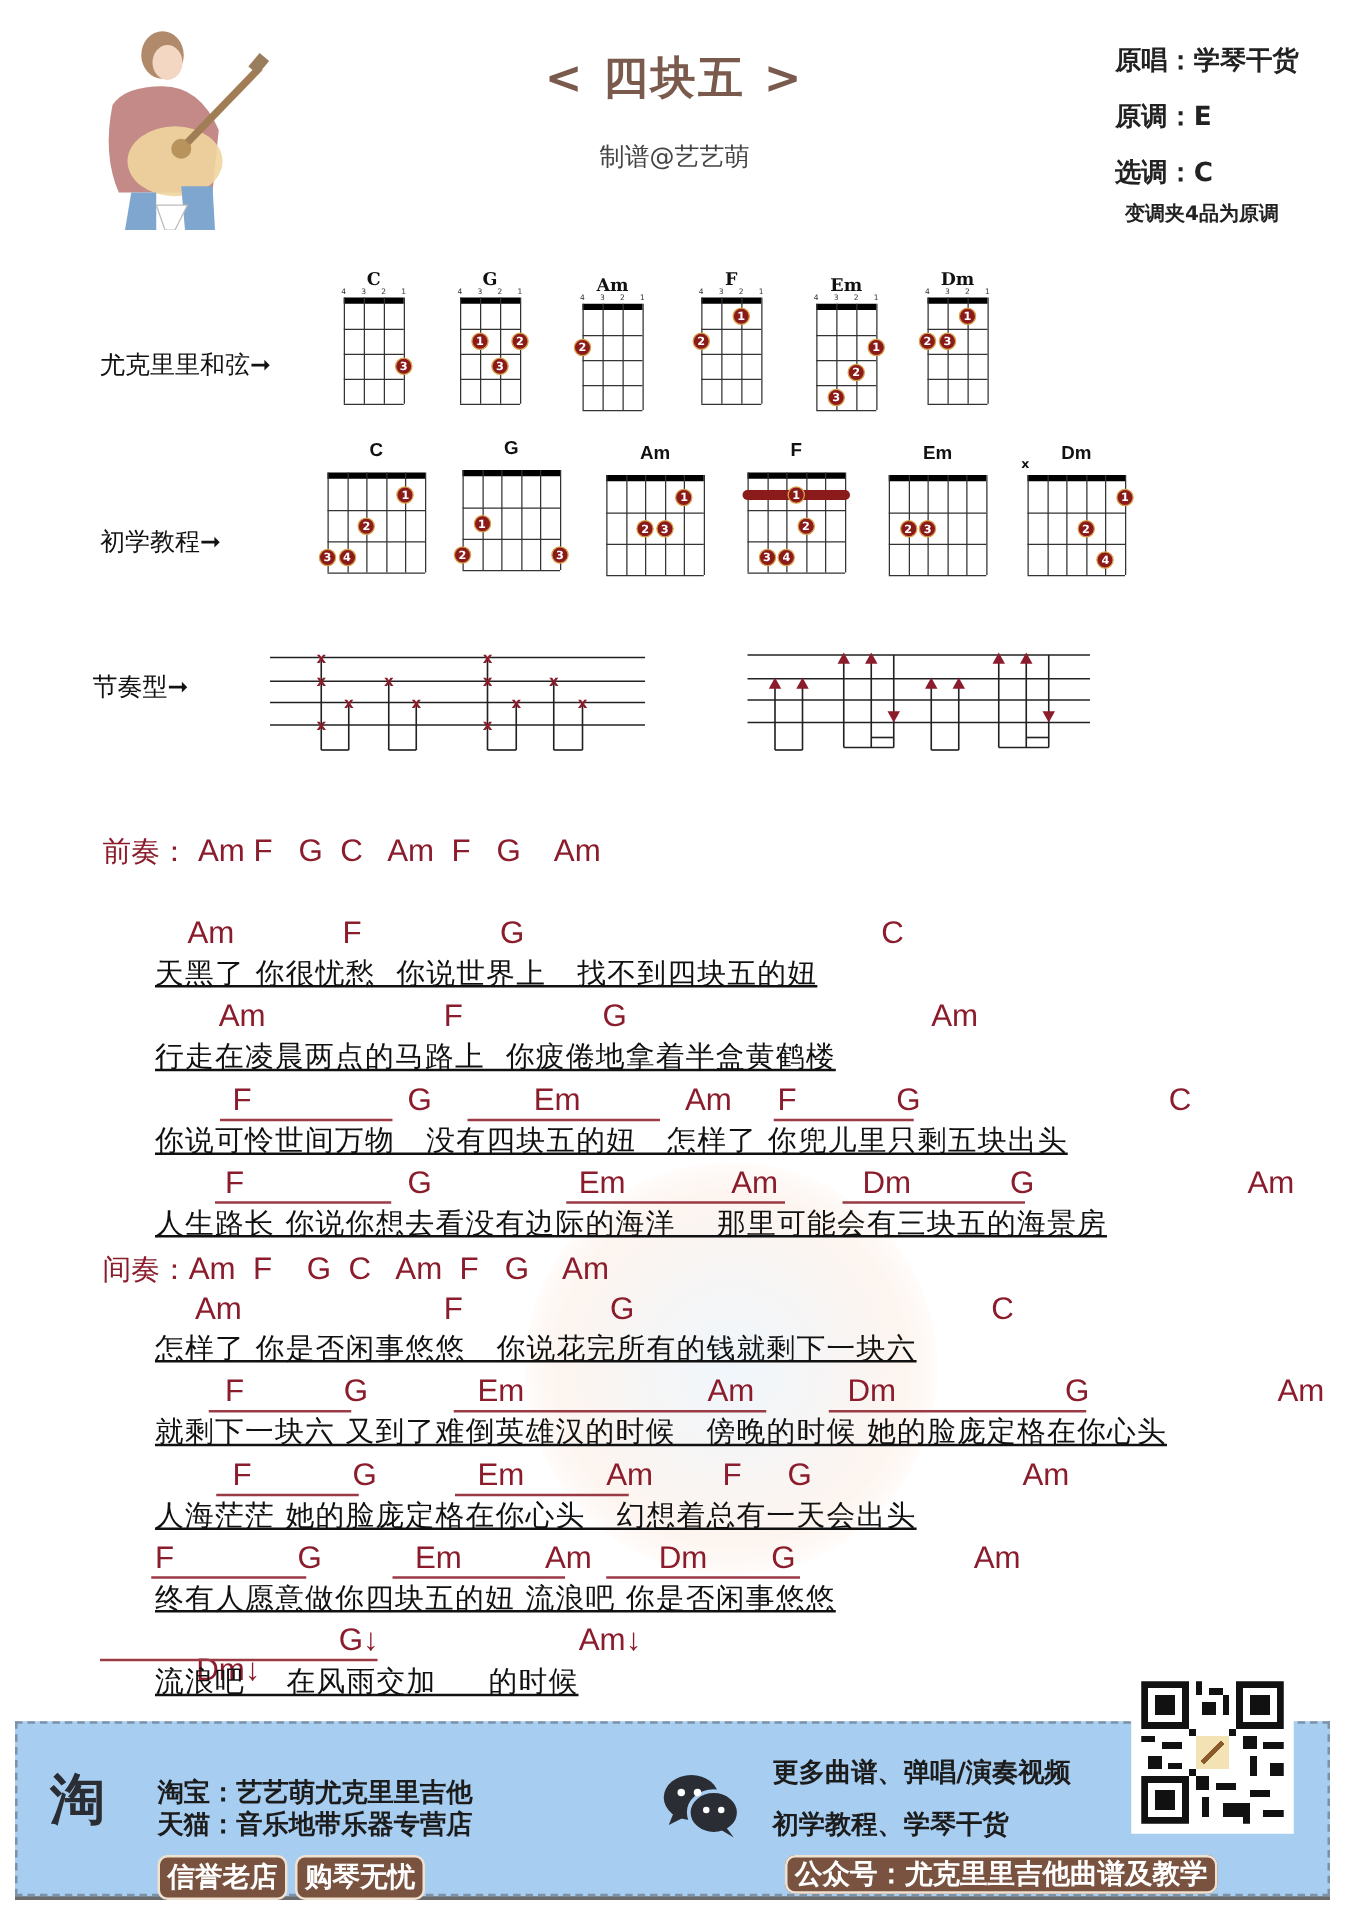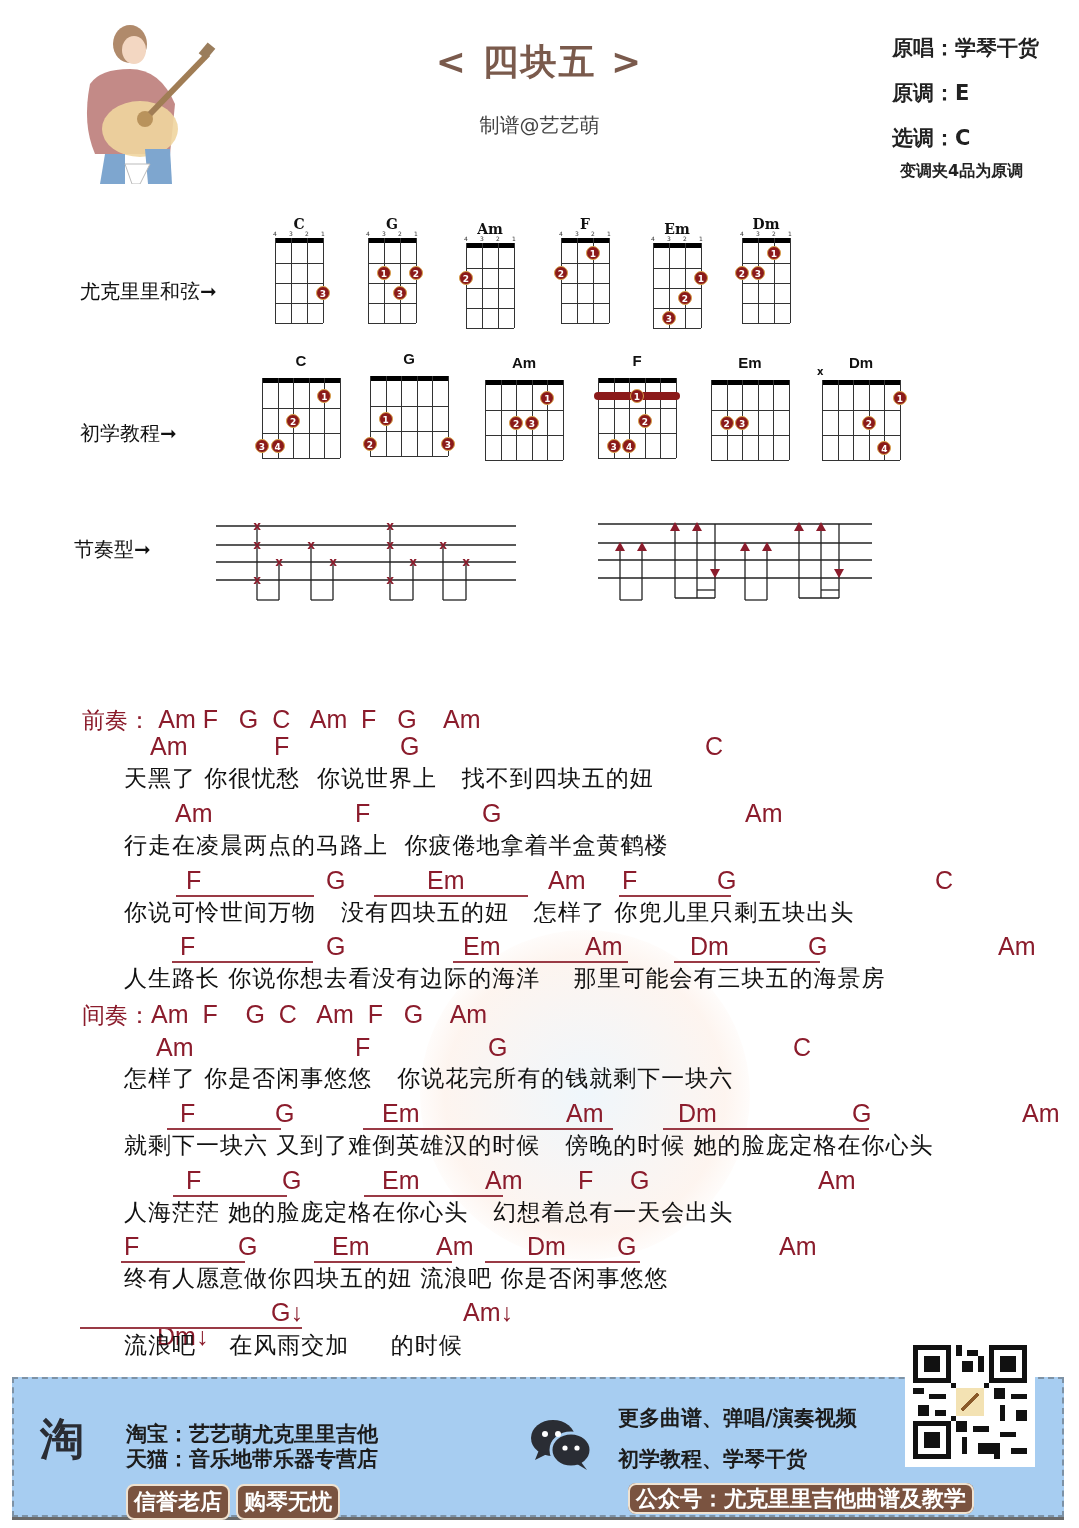--- a/index.html
+++ b/index.html
@@ -21,21 +21,21 @@
   .grid-h { position: absolute; background: #333; height: 1px; }
   .dot { position: absolute; width: 14px; height: 14px; border-radius: 50%; background: #8b1a1a; color: #fff; font-size: 9px; font-weight: bold; text-align: center; line-height: 14px; border: 1px solid #f3c; border-color: #d9a24a; }
   .snum { position: absolute; font-size: 6px; color: #333; }
   .barre { position: absolute; height: 8px; background: #8b1a1a; border-radius: 4px; }
   .mute { position: absolute; font-size: 10px; font-weight: bold; color: #111; }
   
   .rhythm svg { position: absolute; }
   
   .chordline { position: absolute; font-family: "Liberation Sans", sans-serif; font-size: 25px; color: #8b1c2c; white-space: nowrap; }
   .chordtok { position: absolute; white-space: nowrap; }
-  .lyric { position: absolute; left: 124px; font-size: 23px; color: #111; white-space: nowrap; letter-spacing: 1px; }
+  .lyric { position: absolute; left: 124px; font-size: 23px; color: #111; white-space: nowrap; letter-spacing: 1px; text-decoration: underline; }
   .uline { position: absolute; height: 2px; background: #9a3a45; }
   .prelabel { position: absolute; font-size: 23px; color: #8b1c2c; white-space: nowrap; }
   
   .watermark { left: 420px; top: 930px; width: 330px; height: 330px; border-radius: 50%; background: radial-gradient(circle, rgba(210,230,245,0.35) 0%, rgba(250,225,210,0.35) 60%, rgba(255,255,255,0) 75%); }
   
   .footer { left: 12px; top: 1377px; width: 1052px; height: 140px; background: #a7cdf1; border: 2px dashed #7d92a6; box-shadow: 0 3px 0 #6a6a6a; }
   .taobao-glyph { left: 40px; top: 1410px; font-size: 44px; font-weight: bold; color: #2a2d34; }
   .fline { font-size: 21px; font-weight: bold; color: #1c1c1c; white-space: nowrap; }
   .pill { background: #7a5340; color: #fff; font-weight: bold; font-size: 22px; padding: 1px 6px; border-radius: 8px; border: 2px solid #f0e2d0; white-space: nowrap; }
   .qr { left: 905px; top: 1337px; width: 130px; height: 130px; background: #fff; padding: 8px; }
@@ -350,21 +350,21 @@
         <polygon points="767,542 762,551 772,551"></polygon>
       <polygon points="799,522 794,531 804,531"></polygon>
         <polygon points="821,522 816,531 826,531"></polygon>
       <polygon points="839,578 834,569 844,569"></polygon>
     </g>
   </svg>
 </div>
 
 <div class="abs watermark"></div>
 
-<div class="prelabel" style="left:82px; top:666px;margin-top:39px;">
+<div class="prelabel" style="left:82px; top:666px;">
   <span>前奏：</span>
   <span style="white-space:pre; font-family:'Liberation Sans',sans-serif; font-size:25px;">Am F   G  C   Am  F   G    Am</span>
 </div>
 
 <div id="verses">
     <div>
       <span class="chordline chordtok" style="left:150px; top:732px;">Am</span>
       <span class="chordline chordtok" style="left:274px; top:732px;">F</span>
       <span class="chordline chordtok" style="left:400px; top:732px;">G</span>
       <span class="chordline chordtok" style="left:705px; top:732px;">C</span>

